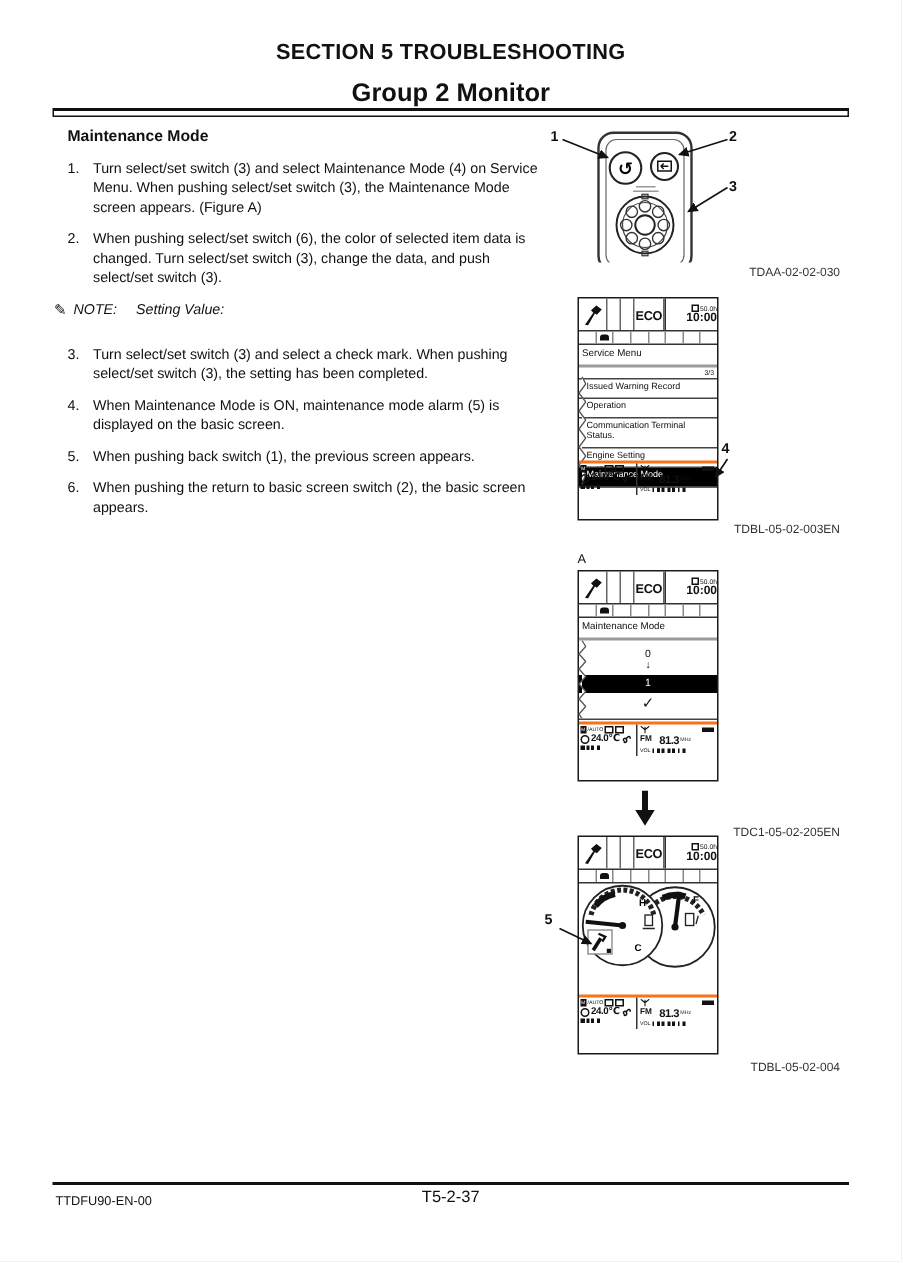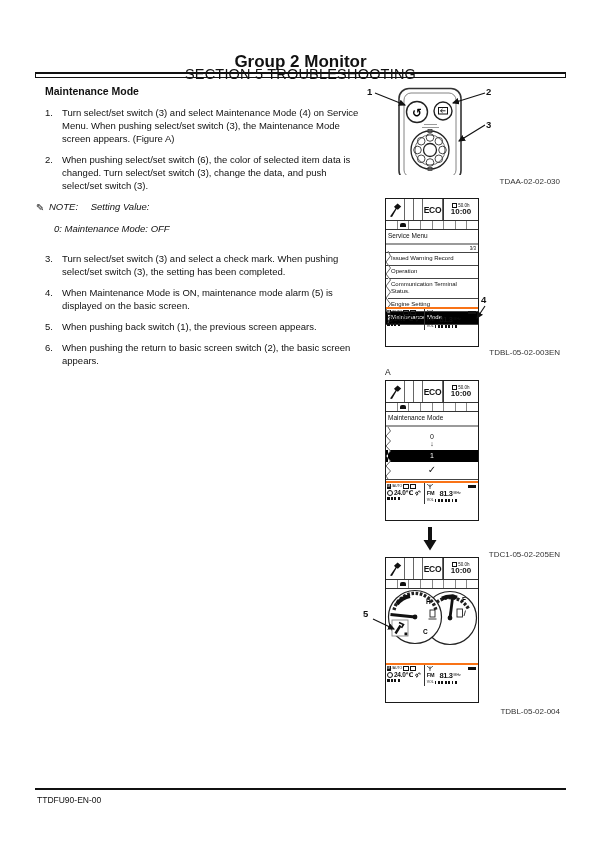--- a/index.html
+++ b/index.html
@@ -1,21 +1,21 @@
 <!DOCTYPE html>
 <html><head>
 <meta charset="utf-8">
 <style>
   html,body{margin:0;padding:0;background:#e8e8e8;}
   .page{position:relative;width:601px;height:841px;background:#ffffff;margin:0 auto;
         font-family:"Liberation Sans","DejaVu Sans",sans-serif;color:#111;overflow:hidden;}
   .abs{position:absolute;}
 
   
-  .sec-title{top:27px;left:0;width:100%;text-align:center;font-size:14.5px;font-weight:normal;letter-spacing:.2px;margin-top:39px;}
+  .sec-title{top:27px;left:0;width:100%;text-align:center;font-size:14.5px;font-weight:bold;letter-spacing:.2px;}
   .grp-title{top:52px;left:0;width:100%;text-align:center;font-size:17px;font-weight:bold;}
   .hdr-rule{left:35px;top:72px;width:529px;height:3px;border-top:2.4px solid #111;border-bottom:1.2px solid #111;border-left:1.5px solid #111;border-right:1.5px solid #111;}
 
   
   .text-col{left:45px;top:84px;width:318px;font-size:9.5px;line-height:1.36;}
   .mm-head{font-size:10.5px;font-weight:bold;margin:0 0 9px 0;}
   .step{display:flex;margin-bottom:8px;}
   .step-num{width:17px;flex:none;}
   .step-text{flex:1;}
   .note-block{margin:8px 0 0 -9px;font-style:italic;display:flex;}
@@ -29,21 +29,21 @@
   .callout-num{font-size:9.5px;font-weight:bold;}
   .fig-a-label{font-size:8.5px;}
 
   
   .screen{position:absolute;width:94px;background:#fff;border:1.2px solid #1a1a1a;box-sizing:border-box;}
   .tbar{display:flex;height:21px;border-bottom:1px solid #333;align-items:stretch;}
   .tcell{border-right:.8px solid #666;display:flex;align-items:center;justify-content:center;}
   .tc-wrench{width:18px;}
   .tc-sm{width:8px;}
   .tc-eco{flex:1;font-size:8.5px;font-weight:bold;letter-spacing:-.3px;}
-  .tclock{width:34px;border-left:.2px solid #333;display:flex;flex-direction:column;align-items:center;justify-content:center;}
+  .tclock{width:34px;border-left:.2px solid #333;display:flex;flex-direction:column;align-items:flex-end;justify-content:center;}
   .tclock-top{font-size:4.5px;display:flex;align-items:center;gap:1px;}
   .hour-icon{display:inline-block;width:3px;height:3px;border:.7px solid #111;}
   .tclock-time{font-size:8px;font-weight:bold;line-height:1;}
   .irow{display:flex;height:8px;border-bottom:1px solid #333;}
   .icell{flex:1;border-right:.6px solid #888;display:flex;align-items:center;justify-content:center;}
   .icell:last-child{border-right:none;}
   .car-icon{display:inline-block;width:6px;height:3.5px;background:#111;border-radius:2px 2px 0 0;}
   .stitle{height:11px;font-size:6.5px;padding:1.5px 2px 0 2px;}
   .gdiv{height:2.4px;background:#9a9a9a;}
   .pgind{font-size:4.5px;text-align:right;padding:1px 2px 0 0;height:6px;}
@@ -101,21 +101,20 @@
       <span class="step-text">When pushing select/set switch (6), the color of selected item data is changed. Turn select/set switch (3), change the data, and push select/set switch (3).</span>
     </div>
 
     <div class="note-block">
       <span class="note-pencil">✎</span>
       <span>
         <span class="note-label">NOTE:</span>
         <span>Setting Value:</span>
       </span>
     </div>
-    <div class="note-line">0: Maintenance Mode: OFF</div>
 
     <div class="steps-bottom">
       <div class="step">
         <span class="step-num">3.</span>
         <span class="step-text">Turn select/set switch (3) and select a check mark. When pushing select/set switch (3), the setting has been completed.</span>
       </div>
       <div class="step">
         <span class="step-num">4.</span>
         <span class="step-text">When Maintenance Mode is ON, maintenance mode alarm (5) is displayed on the basic screen.</span>
       </div>
@@ -499,14 +498,15 @@
   </div>
 
   <div class="abs callout-num" style="left:363px;top:608px;">5</div>
   <svg class="abs" style="left:368px;top:614px;" width="32" height="22" viewBox="0 0 32 22">
     <line x1="5" y1="5" x2="26" y2="15" stroke="#111" stroke-width="1.1" marker-end="url(#ah)"></line>
   </svg>
   <div class="abs cap" style="top:707px;">TDBL-05-02-004</div>
 
   <div class="abs ftr-rule"></div>
   <div class="abs doc-code">TTDFU90-EN-00</div>
+  <div class="abs page-code">T5-2-37</div>
 
 </div>
 
 </body></html>

